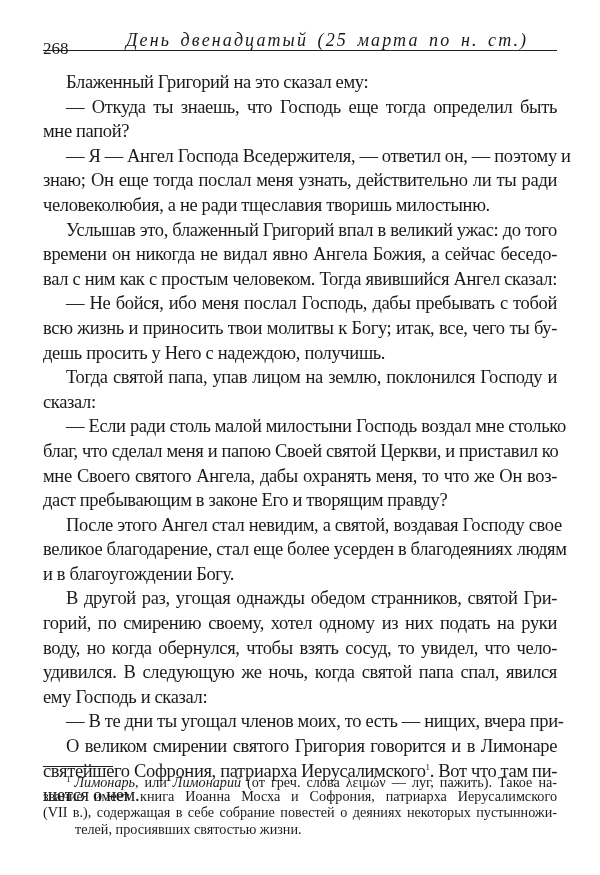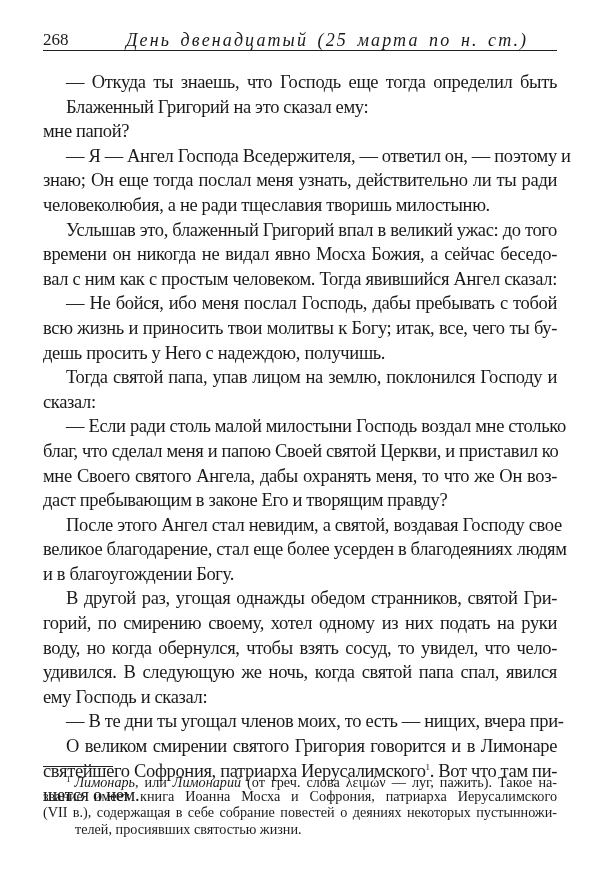--- a/index.html
+++ b/index.html
@@ -5,21 +5,21 @@
   html, body { margin: 0; padding: 0; background: #ffffff; }
   body {
     width: 600px; height: 875px; position: relative; overflow: hidden;
     font-family: "Liberation Serif", "DejaVu Serif", serif; color: #1a1a1a;
   }
   .page { position: absolute; left: 43px; top: 0; width: 514px; }
   .running-head {
     position: absolute; top: 30px; left: 0; width: 514px; height: 20px;
     border-bottom: 1.5px solid #222;
   }
-  .page-number { position: absolute; left: 0; top: 0; font-size: 17px; line-height: 20px; }
+  .page-number { position: absolute; left: 0; top: 9px; font-size: 17px; line-height: 20px; }
   .head-title {
     position: absolute; left: 83px; top: 0; font-size: 18px; line-height: 20px;
     font-style: italic; letter-spacing: 2.1px; word-spacing: 3px;
   }
   .body-text { position: absolute; top: 70px; left: 0; width: 514px; }
   .line {
     display: block; height: 24.6px; line-height: 24.6px; font-size: 18.5px;
     white-space: nowrap; text-align: justify; text-align-last: justify;
     letter-spacing: -0.35px;
   }
@@ -41,28 +41,28 @@
 <body>
 
 <div class="page">
   <div class="running-head">
     <span class="page-number">268</span>
     <span class="head-title">День двенадцатый (25 марта по н. ст.)</span>
   </div>
 
   <div class="body-text">
     <div id="body-lines">
+        <span class="line indent last">Блаженный Григорий на это сказал ему:</span>
         <span class="line indent">— Откуда ты знаешь, что Господь еще тогда определил быть</span>
-        <span class="line indent last">Блаженный Григорий на это сказал ему:</span>
         <span class="line last">мне папой?</span>
         <span class="line indent">— Я — Ангел Господа Вседержителя, — ответил он, — поэтому и</span>
         <span class="line">знаю; Он еще тогда послал меня узнать, действительно ли ты ради</span>
         <span class="line last">человеколюбия, а не ради тщеславия творишь милостыню.</span>
         <span class="line indent">Услышав это, блаженный Григорий впал в великий ужас: до того</span>
-        <span class="line">времени он никогда не видал явно Мосха Божия, а сейчас беседо-</span>
+        <span class="line">времени он никогда не видал явно Ангела Божия, а сейчас беседо-</span>
         <span class="line">вал с ним как с простым человеком. Тогда явившийся Ангел сказал:</span>
         <span class="line indent">— Не бойся, ибо меня послал Господь, дабы пребывать с тобой</span>
         <span class="line">всю жизнь и приносить твои молитвы к Богу; итак, все, чего ты бу-</span>
         <span class="line last">дешь просить у Него с надеждою, получишь.</span>
         <span class="line indent">Тогда святой папа, упав лицом на землю, поклонился Господу и</span>
         <span class="line last">сказал:</span>
         <span class="line indent">— Если ради столь малой милостыни Господь воздал мне столько</span>
         <span class="line">благ, что сделал меня и папою Своей святой Церкви, и приставил ко</span>
         <span class="line">мне Своего святого Ангела, дабы охранять меня, то что же Он воз-</span>
         <span class="line last">даст пребывающим в законе Его и творящим правду?</span>

